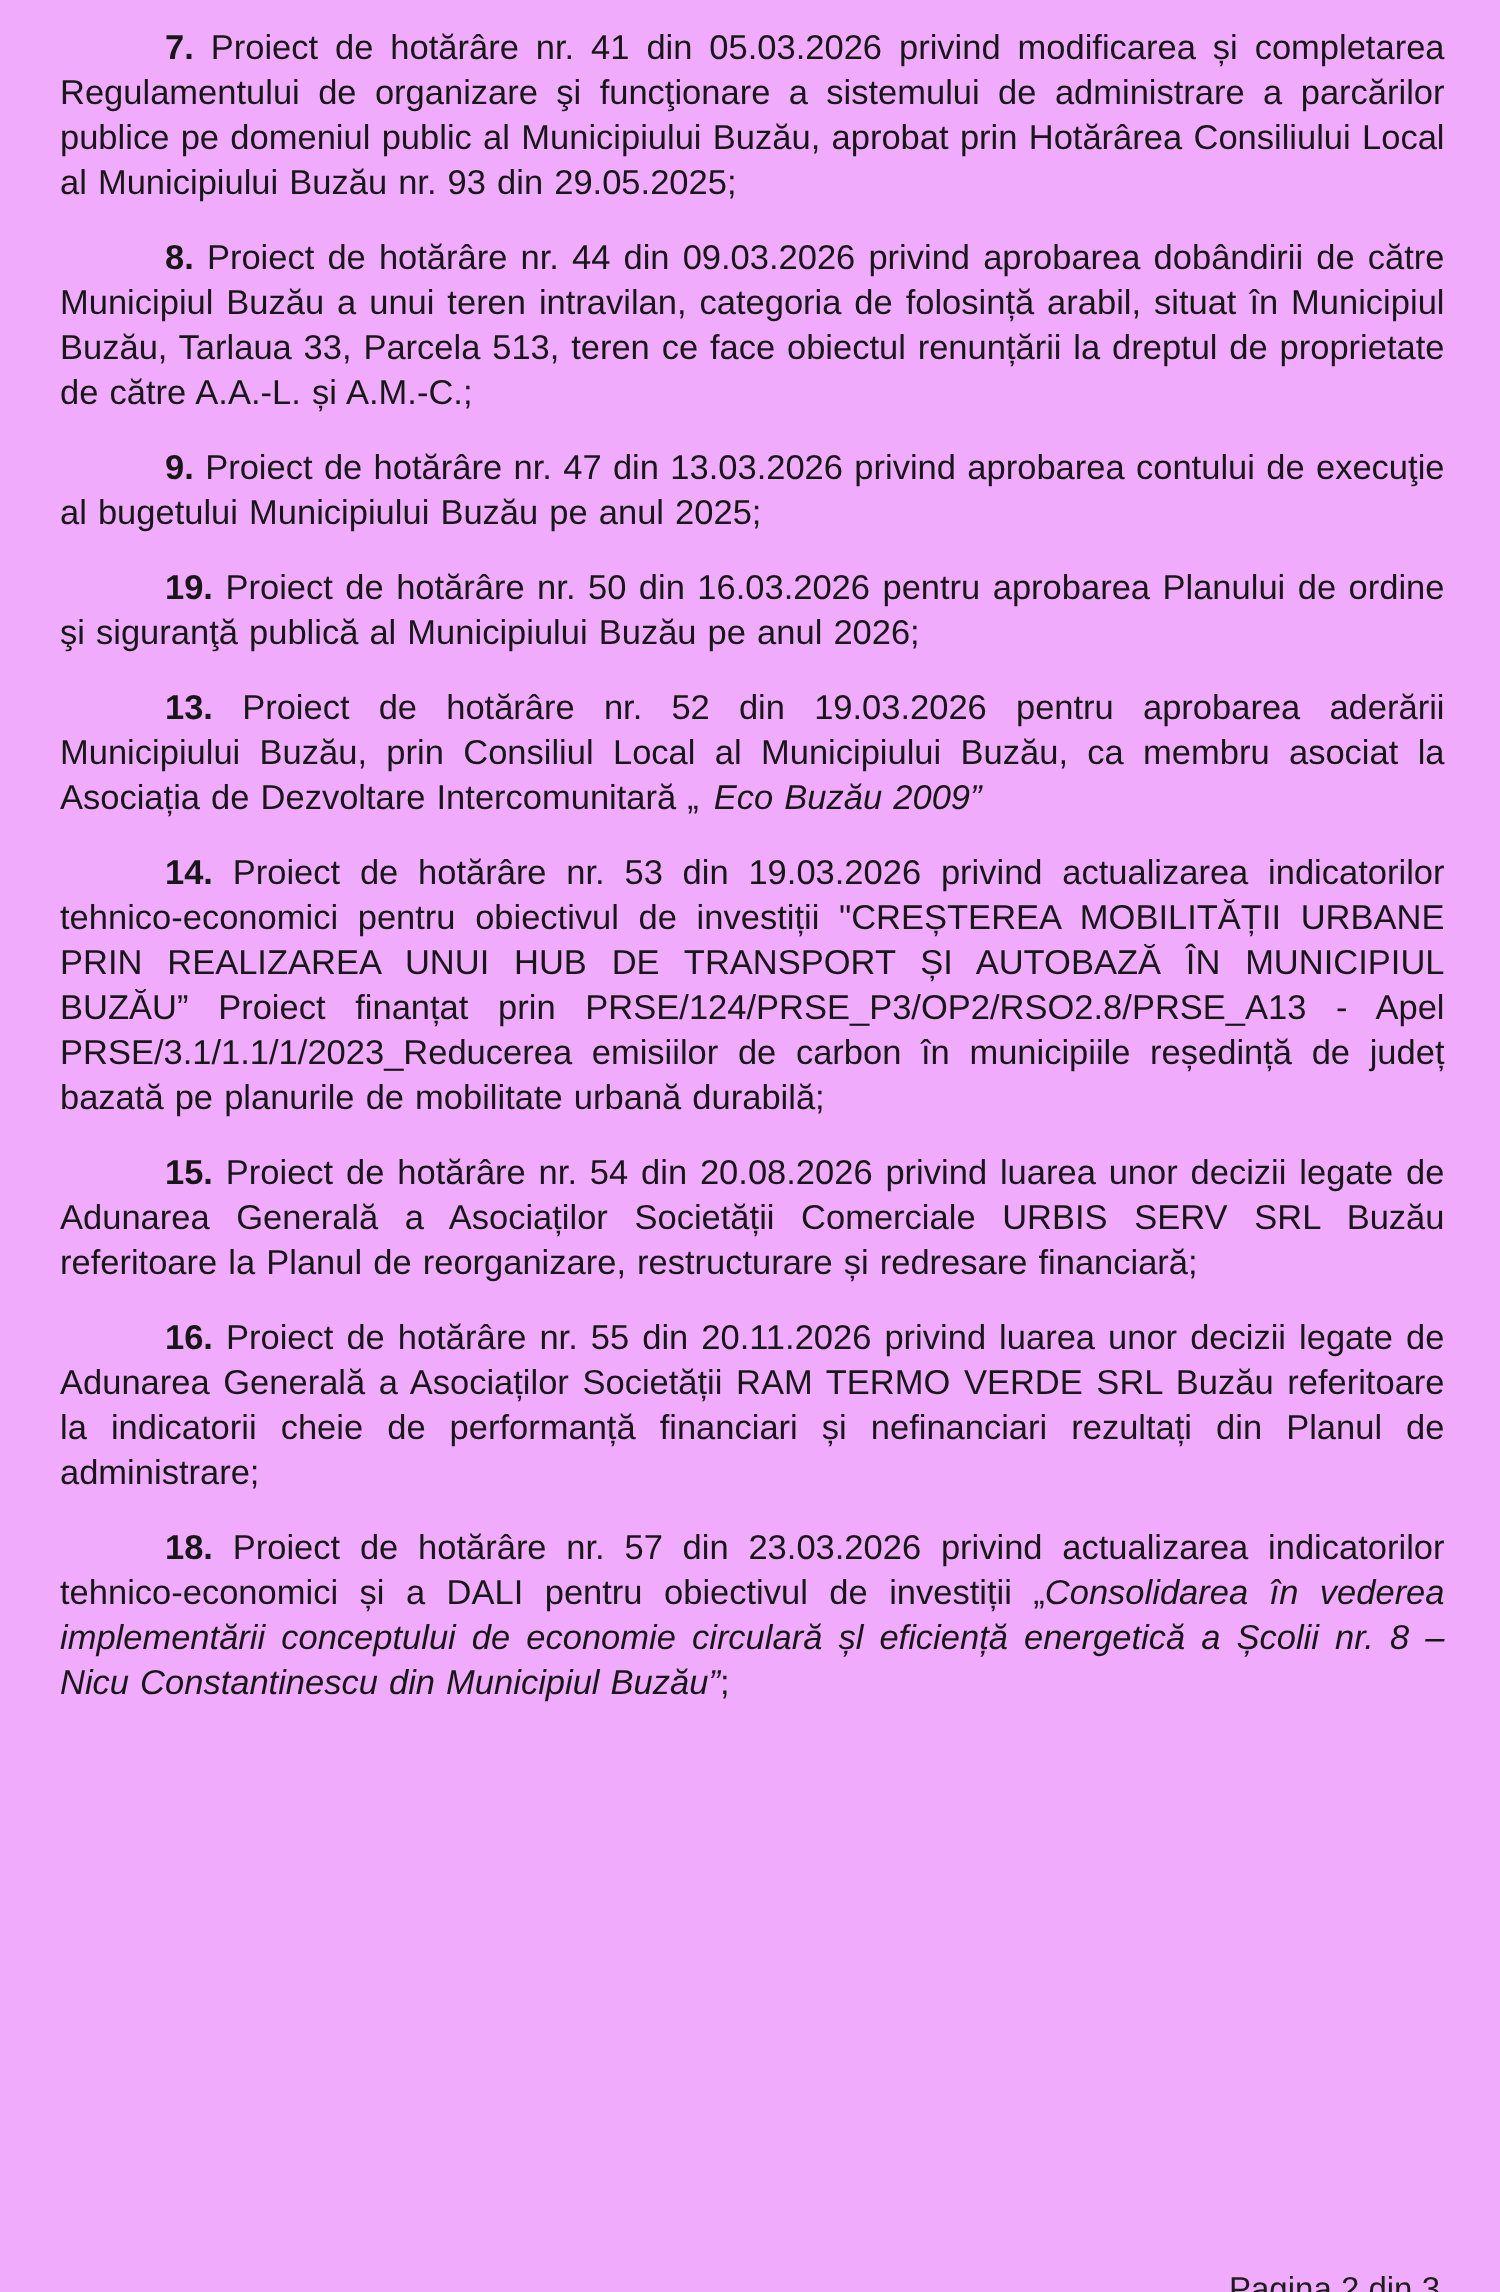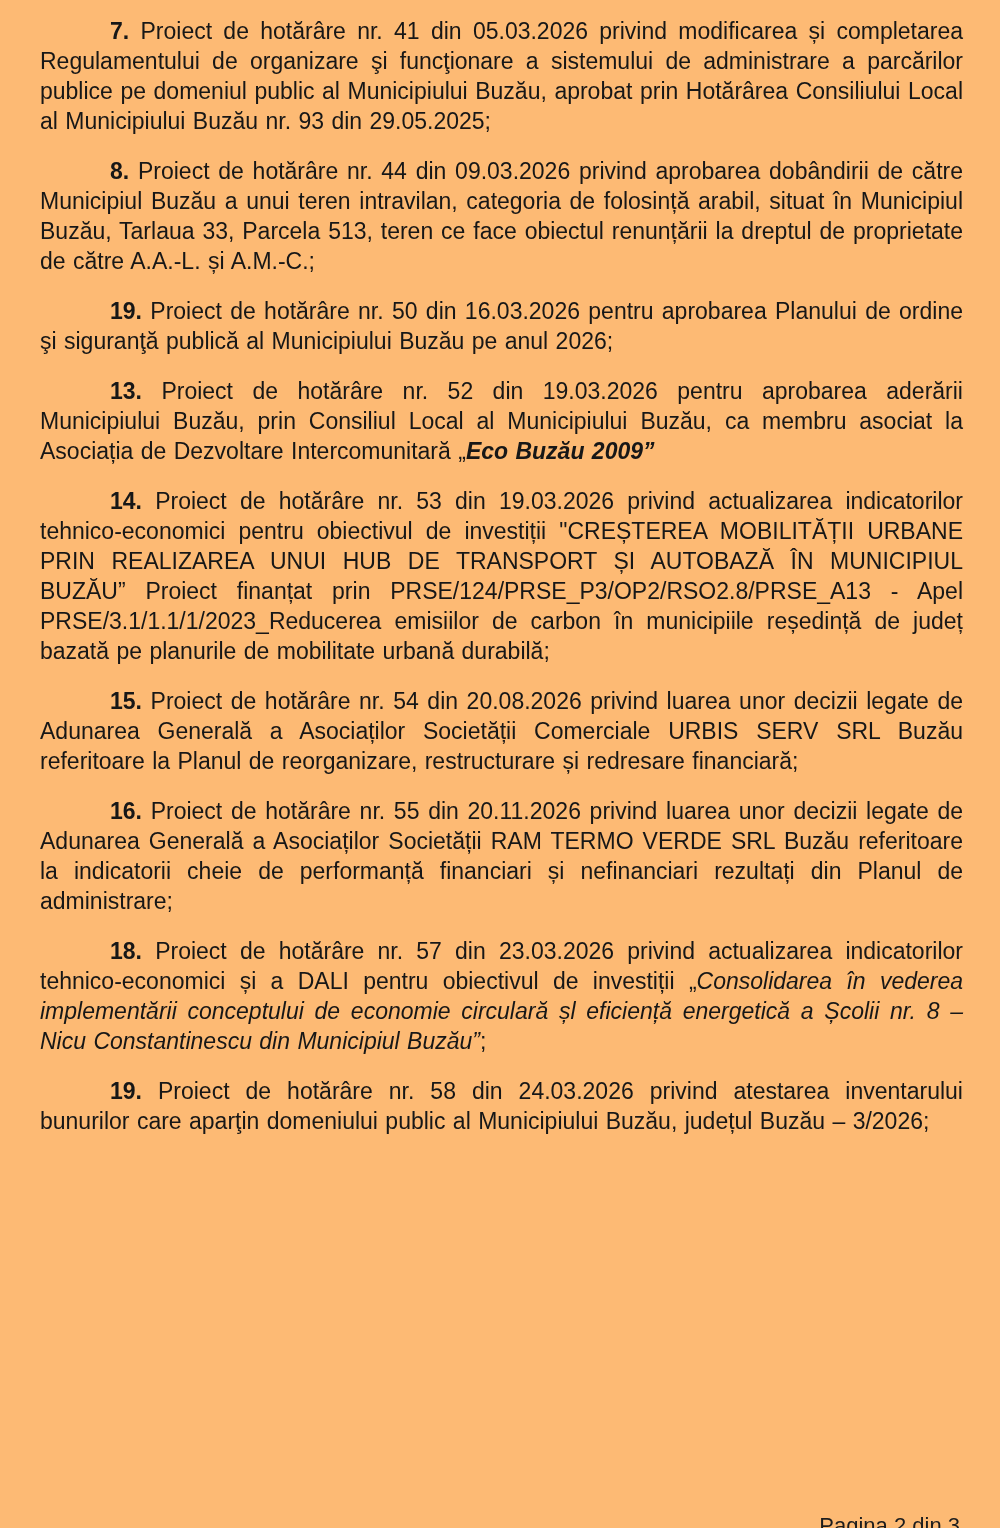--- a/index.html
+++ b/index.html
@@ -1,60 +1,60 @@
 <!DOCTYPE html>
 <html lang="ro"><head>
 <meta charset="utf-8">
 <style>
   html, body { margin: 0; padding: 0; }
   body { background: #ffffff; }
   .page {
     position: relative;
     width: 1000px;
     height: 1528px;
-    background: #fdba74;
+    background: #f0abfc;
     overflow: hidden;
     font-family: "Liberation Sans", sans-serif;
     color: #171717;
   }
   .content {
     position: absolute;
     left: 40px;
     top: 16px;
     width: 923px;
     text-align: justify;
   }
   .para {
     margin: 0 0 20px 0;
     font-size: 23px;
     line-height: 30px;
     text-indent: 70px;
     word-spacing: 1px;
   }
   .para b { font-weight: 700; }
   .run.i { font-style: italic; }
-  .run.b { font-weight: 700; }
+  .run.b { font-weight: 400; margin-left: 10px; }
   .footer {
     position: absolute;
     right: 40px;
     top: 1512px;
     font-size: 22px;
     line-height: 28px;
     color: #1d1d1d;
   }
 </style>
 </head>
 <body>
 
 <div class="page">
   <div class="content">
       <p class="para"><b>7. </b><span class="run">Proiect de hotărâre nr. 41 din 05.03.2026 privind modificarea și completarea Regulamentului de organizare şi funcţionare a sistemului de administrare a parcărilor publice pe domeniul public al Municipiului Buzău, aprobat prin Hotărârea Consiliului Local al Municipiului Buzău nr. 93 din 29.05.2025;</span></p>
       <p class="para"><b>8. </b><span class="run">Proiect de hotărâre nr. 44 din 09.03.2026 privind aprobarea dobândirii de către Municipiul Buzău a unui teren intravilan, categoria de folosință arabil, situat în Municipiul Buzău, Tarlaua 33, Parcela 513, teren ce face obiectul renunțării la dreptul de proprietate de către A.A.-L. și A.M.-C.;</span></p>
+      <p class="para"><b>9. </b><span class="run">Proiect de hotărâre nr. 47 din 13.03.2026 privind aprobarea contului de execuţie al bugetului Municipiului Buzău pe anul 2025;</span></p>
       <p class="para"><b>19. </b><span class="run">Proiect de hotărâre nr. 50 din 16.03.2026 pentru aprobarea Planului de ordine şi siguranţă publică al Municipiului Buzău pe anul 2026;</span></p>
       <p class="para"><b>13. </b><span class="run">Proiect de hotărâre nr. 52 din 19.03.2026 pentru aprobarea aderării Municipiului Buzău, prin Consiliul Local al Municipiului Buzău, ca membru asociat la Asociația de Dezvoltare Intercomunitară „</span><span class="run b i">Eco Buzău 2009”</span></p>
       <p class="para"><b>14. </b><span class="run">Proiect de hotărâre nr. 53 din 19.03.2026 privind actualizarea indicatorilor tehnico-economici pentru obiectivul de investiții "CREȘTEREA MOBILITĂȚII URBANE PRIN REALIZAREA UNUI HUB DE TRANSPORT ȘI AUTOBAZĂ ÎN MUNICIPIUL BUZĂU” Proiect finanțat prin PRSE/124/PRSE_P3/OP2/RSO2.8/PRSE_A13 - Apel PRSE/3.1/1.1/1/2023_Reducerea emisiilor de carbon în municipiile reședință de județ bazată pe planurile de mobilitate urbană durabilă;</span></p>
       <p class="para"><b>15. </b><span class="run">Proiect de hotărâre nr. 54 din 20.08.2026 privind luarea unor decizii legate de Adunarea Generală a Asociaților Societății Comerciale URBIS SERV SRL Buzău referitoare la Planul de reorganizare, restructurare și redresare financiară;</span></p>
       <p class="para"><b>16. </b><span class="run">Proiect de hotărâre nr. 55 din 20.11.2026 privind luarea unor decizii legate de Adunarea Generală a Asociaților Societății RAM TERMO VERDE SRL Buzău referitoare la indicatorii cheie de performanță financiari și nefinanciari rezultați din Planul de administrare;</span></p>
       <p class="para"><b>18. </b><span class="run">Proiect de hotărâre nr. 57 din 23.03.2026 privind actualizarea indicatorilor tehnico-economici și a DALI pentru obiectivul de investiții „</span><span class="run i">Consolidarea în vederea implementării conceptului de economie circulară șl eficiență energetică a Școlii nr. 8 – Nicu Constantinescu din Municipiul Buzău”</span><span class="run">;</span></p>
-      <p class="para"><b>19. </b><span class="run">Proiect de hotărâre nr. 58 din 24.03.2026 privind atestarea inventarului bunurilor care aparţin domeniului public al Municipiului Buzău, județul Buzău – 3/2026;</span></p>
     </div>
   <div class="footer">Pagina 2 din 3</div>
 </div>
 
 </body></html>

